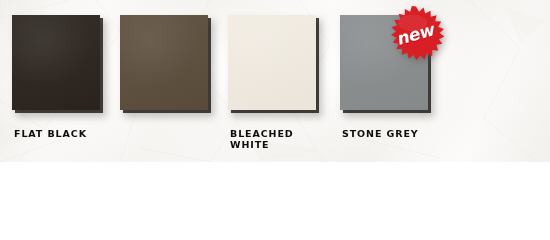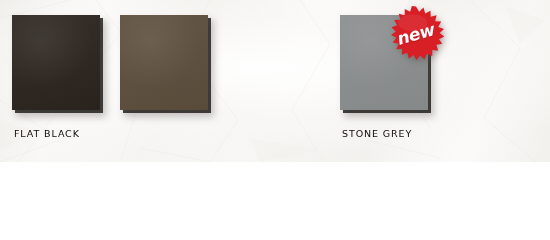--- a/index.html
+++ b/index.html
@@ -63,21 +63,21 @@
       linear-gradient(160deg, rgba(255,255,255,0.05) 0%, rgba(0,0,0,0.03) 100%);
     pointer-events: none;
   }
 
   .chip-label {
     position: absolute;
     top: 116px;
     left: 2px;
     font-family: "DejaVu Sans", sans-serif;
     font-size: 9.5px;
-    font-weight: normal;
+    font-weight: bold;
     letter-spacing: 0.9px;
     line-height: 11.5px;
     color: #100d0b;
     white-space: pre-line;
     text-align: left;
   }
   .chip-label .asterisk {
     color: #d81f26;
     font-size: 13px;
     line-height: 11.5px;
@@ -151,20 +151,29 @@
       <span class="label-text">FLAT BLACK</span>
     </div>
   </div>
 
   <div class="swatch-cell" style="left:120px;width:104px;">
     <div class="chip-wrap">
       <div class="chip" style="background:#5c4d3c;"></div>
     </div>
   </div>
 
+  <div class="swatch-cell" style="left:228px;width:104px;">
+    <div class="chip-wrap">
+      <div class="chip" style="background:#f2ece2;"></div>
+    </div>
+    <div class="chip-label">
+      <span class="label-text">BLEACHED
+WHITE</span>
+    </div>
+  </div>
 
   <div class="swatch-cell" style="left:340px;width:104px;padding-left:8px;">
     <div class="chip-wrap">
       <div class="chip" style="background:#8a8d8e;"></div>
     </div>
     <div class="chip-label">
       <span class="label-text">STONE GREY</span>
     </div>
   </div>
 

